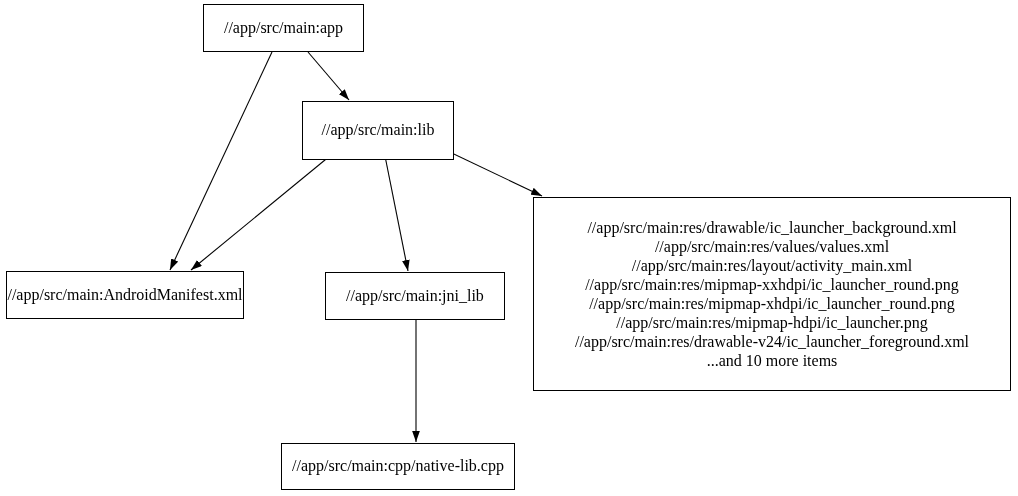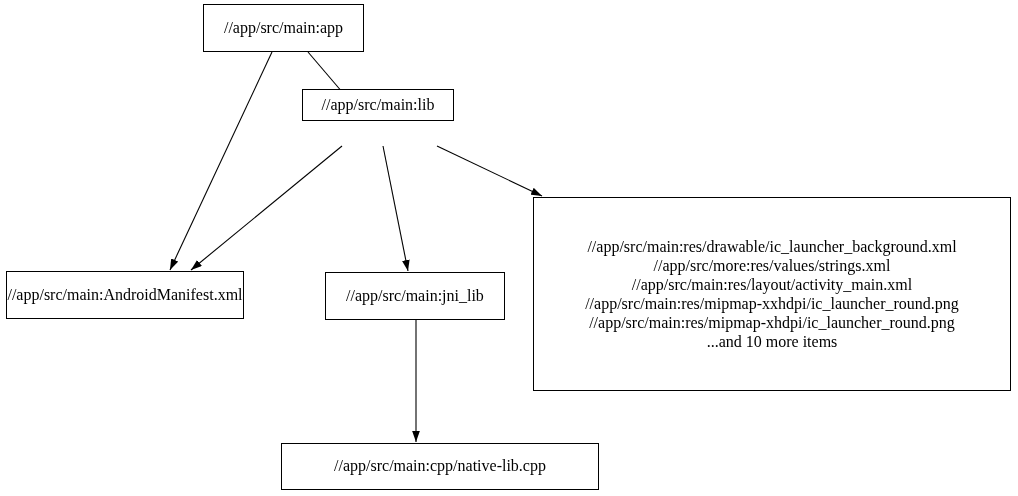--- a/index.html
+++ b/index.html
@@ -28,24 +28,24 @@
     background: #ffffff;
     display: flex;
     align-items: center;
     justify-content: center;
     text-align: center;
     font-size: 16px;
     line-height: 1.15;
     white-space: nowrap;
   }
   .node-app        { left: 203px; top: 4px;   width: 161px; height: 48px; text-align: right; }
-  .node-lib        { left: 302px; top: 89px; width: 152px; height: 32px; }
+  .node-lib        { left: 302px; top: 101px; width: 152px; height: 59px; }
   .node-manifest   { left: 6px;   top: 271px; width: 238px; height: 48px; }
   .node-jni-lib    { left: 325px; top: 272px; width: 180px; height: 48px; justify-content: center; }
-  .node-native-lib { left: 281px; top: 443px; width: 318px; height: 47px; }
+  .node-native-lib { left: 281px; top: 443px; width: 234px; height: 47px; }
   .node-res-group  {
     left: 533px; top: 197px; width: 478px; height: 194px;
     flex-direction: column;
     font-size: 16px;
   }
   .node-res-group .res-line {
     line-height: 19px;
     white-space: nowrap;
   }
 </style>
@@ -79,24 +79,26 @@
   <div class="node node-manifest">
     <span>//app/src/main:AndroidManifest.xml</span>
   </div>
 
   <div class="node node-jni-lib">
     <span>//app/src/main:jni_lib</span>
   </div>
 
   <div class="node node-res-group">
     <div class="res-line">//app/src/main:res/drawable/ic_launcher_background.xml</div>
-    <div class="res-line">//app/src/more:res/values/strings.xml</div>
+    <div class="res-line">//app/src/main:res/values/values.xml</div>
     <div class="res-line">//app/src/main:res/layout/activity_main.xml</div>
     <div class="res-line">//app/src/main:res/mipmap-xxhdpi/ic_launcher_round.png</div>
     <div class="res-line">//app/src/main:res/mipmap-xhdpi/ic_launcher_round.png</div>
+    <div class="res-line">//app/src/main:res/mipmap-hdpi/ic_launcher.png</div>
+    <div class="res-line">//app/src/main:res/drawable-v24/ic_launcher_foreground.xml</div>
     <div class="res-line">...and 10 more items</div>
   </div>
 
   <div class="node node-native-lib">
     <span>//app/src/main:cpp/native-lib.cpp</span>
   </div>
 
 </div>
 
 </body></html>

